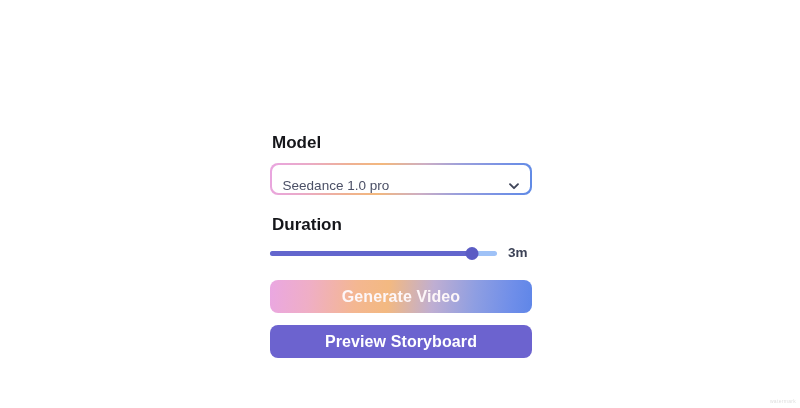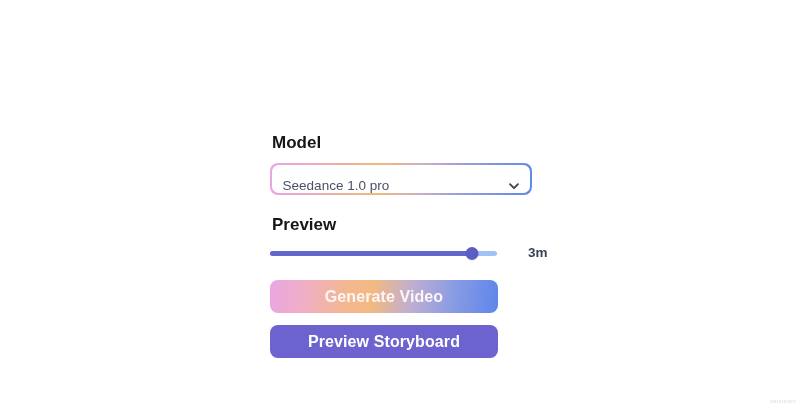--- a/index.html
+++ b/index.html
@@ -99,21 +99,20 @@
   .chevron-icon svg { display: block; }
 
   
   .duration-block { margin-top: 20px; }
 
   .slider-row {
     display: flex;
     align-items: center;
     margin-top: 11px;
     height: 14px;
-    gap: 20px;
   }
   .slider {
     position: relative;
     width: 227px;
     height: 14px;
     flex: 0 0 227px;
   }
   .slider-track {
     position: absolute;
     top: 5px;
@@ -144,21 +143,21 @@
     margin-left: 11px;
     font-size: 13.5px;
     font-weight: 700;
     color: #3c4256;
     line-height: 16px;
     white-space: nowrap;
   }
 
   
   .btn {
-    width: 228px;
+    width: 262px;
     height: 33px;
     border: none;
     border-radius: 8px;
     font-family: "Liberation Sans", sans-serif;
     font-size: 16px;
     font-weight: 700;
     color: #ffffff;
     cursor: pointer;
     display: flex;
     align-items: center;
@@ -213,21 +212,21 @@
         <span class="select-value">Seedance 1.0 pro</span>
         <span class="chevron-icon">
           <svg viewBox="0 0 14 14" width="14" height="14" aria-hidden="true">
             <path d="M3 5.2 L7 9.2 L11 5.2" fill="none" stroke="#3f4559" stroke-width="1.9" stroke-linecap="round" stroke-linejoin="round"></path>
           </svg>
         </span>
       </div>
     </div>
 
     <div class="duration-block">
-      <div class="field-label">Preview</div>
+      <div class="field-label">Duration</div>
 
       <div class="slider-row">
         <div class="slider">
           <div class="slider-track"></div>
           <div class="slider-fill" style="width: 89%;"></div>
           <div class="slider-thumb" style="left: 89%;"></div>
         </div>
         <span class="slider-value">3m</span>
       </div>
     </div>

